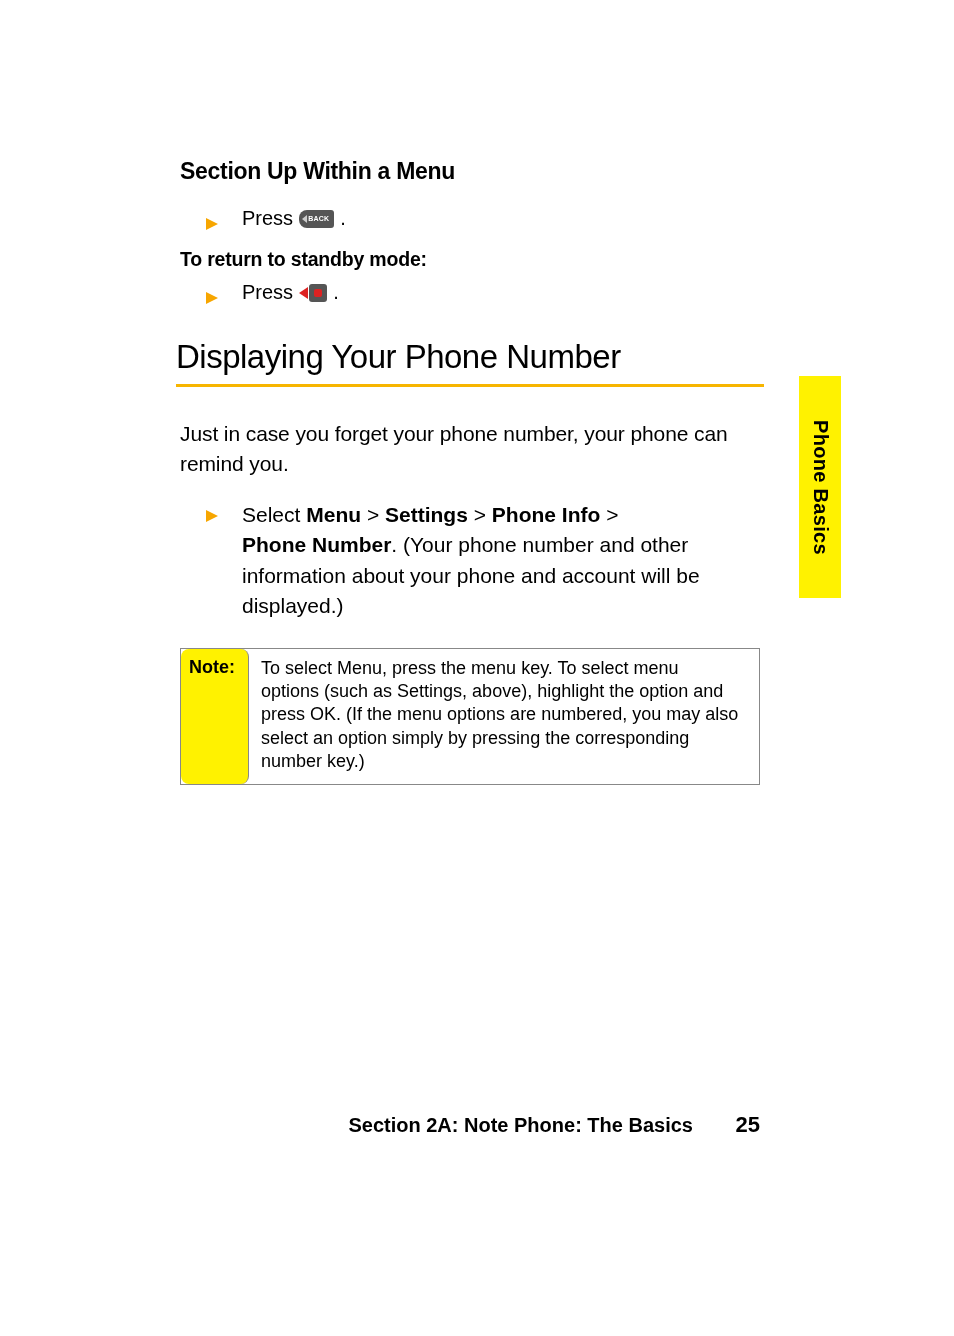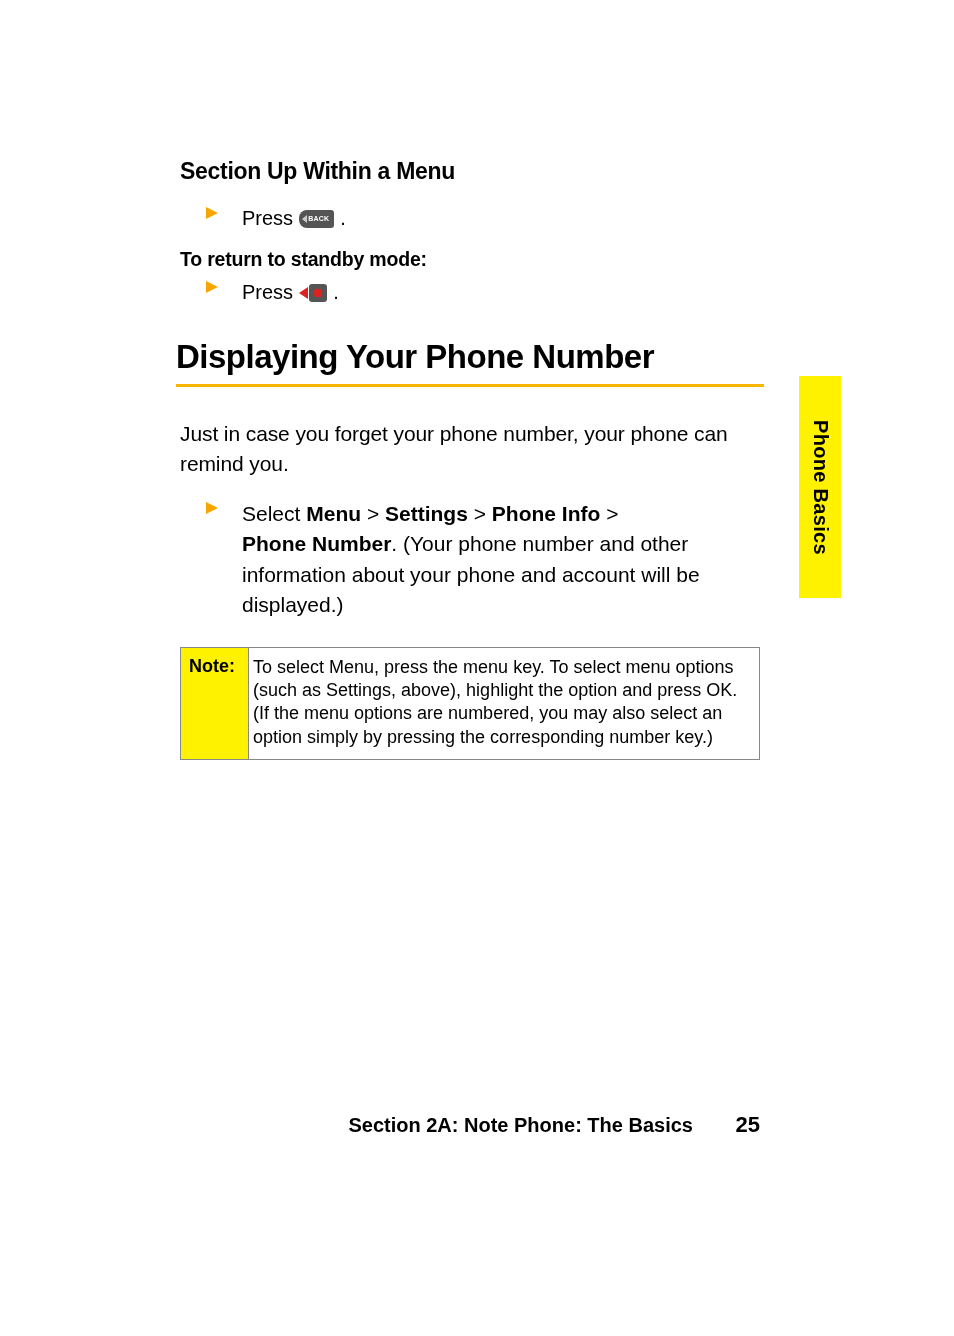--- a/index.html
+++ b/index.html
@@ -31,21 +31,21 @@
       margin-top: 0;
     }
     .instruction {
       font-size: 19.5px;
       font-weight: bold;
       margin-bottom: 10px;
       letter-spacing: -0.2px;
     }
     .step {
       display: flex;
-      align-items: flex-start;
+      align-items: flex-end;
       margin: 6px 0 18px 26px;
     }
     .arrow-bullet {
       width: 0; height: 0;
       border-top: 6px solid transparent;
       border-bottom: 6px solid transparent;
       border-left: 12px solid #f7a600;
       margin-right: 24px;
       flex-shrink: 0;
     }
@@ -99,74 +99,74 @@
       justify-content: center;
     }
     .end-key-dot {
       background: #d22;
       border-radius: 2px;
       width: 8px;
       height: 8px;
     }
     .section-title {
       font-size: 33px;
-      font-weight: bold;
+      font-weight: normal;
       letter-spacing: -0.5px;
       margin-top: 34px;
       margin-bottom: 8px;
       margin-left: -4px;
     }
     .rule {
       height: 3px;
       background: #f7b500;
       margin-bottom: 32px;
       margin-left: -4px;
       width: 588px;
     }
     .body-text {
       font-size: 21px;
       line-height: 1.45;
-      margin-bottom: 12px;
+      margin-bottom: 20px;
       letter-spacing: -0.1px;
     }
     .step-multi {
       display: flex;
       align-items: flex-start;
       margin: 6px 0 26px 26px;
     }
     .step-multi .arrow-bullet {
       margin-top: 10px;
     }
     .step-multi .step-text {
       display: block;
       font-size: 21px;
       line-height: 1.45;
-      margin-top: 7px;
     }
     .nav-path .word { white-space: nowrap; }
     .bold { font-weight: bold; }
     .note-box {
       display: flex;
       border: 1px solid #888;
       margin-top: 6px;
       width: 580px;
     }
     .note-label {
       background: #fff200;
       width: 68px;
       flex-shrink: 0;
       font-weight: bold;
       font-size: 18px;
       padding: 8px 0 0 8px;
       border-right: 1px solid #888;
+      border-radius: 8px;
     }
     .note-text {
       font-size: 18px;
       line-height: 1.3;
-      padding: 8px 18px 10px 4px;
+      padding: 8px 18px 10px 12px;
     }
     .side-tab {
       position: absolute;
       right: 113px;
       top: 376px;
       width: 42px;
       height: 222px;
       background: #fff200;
       display: flex;
       align-items: center;

